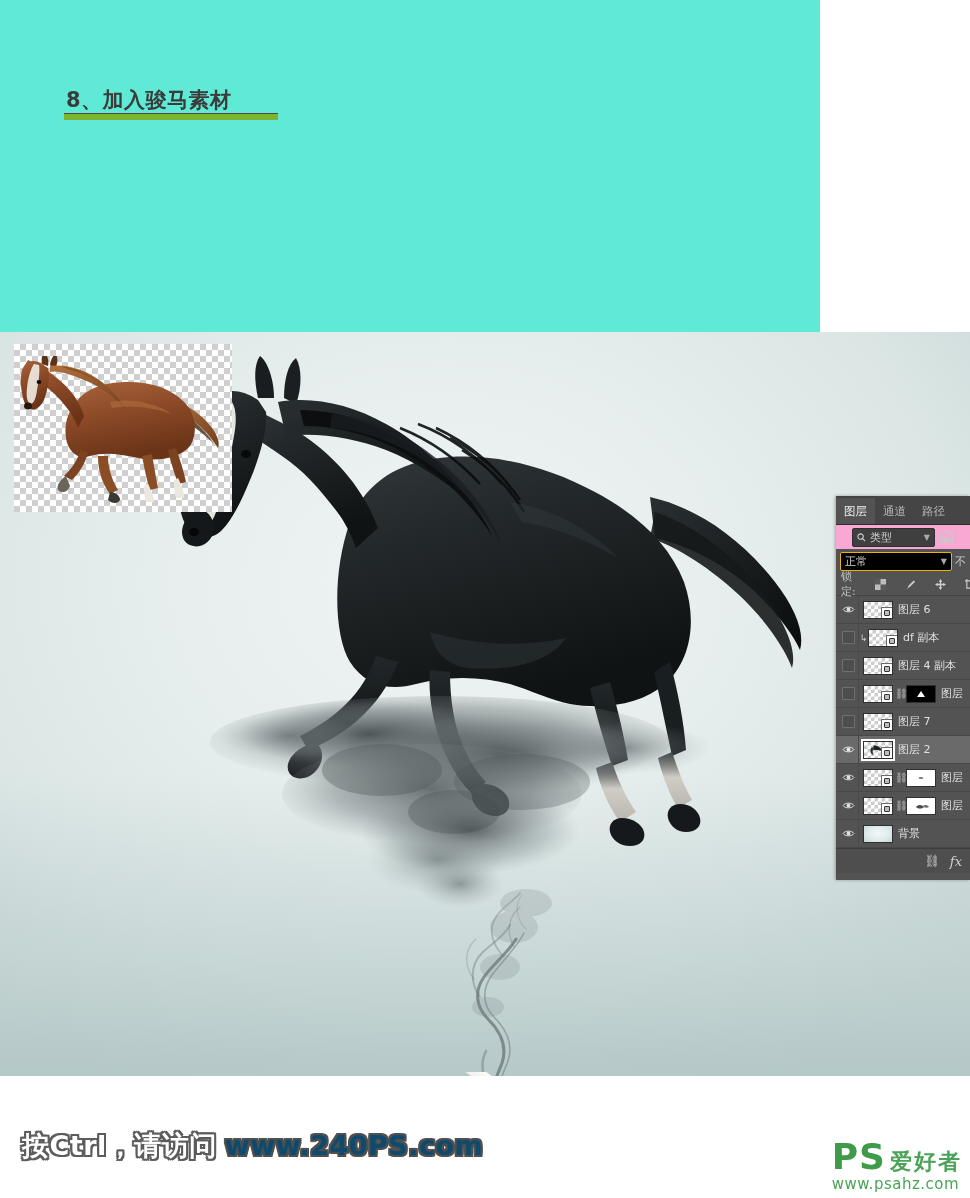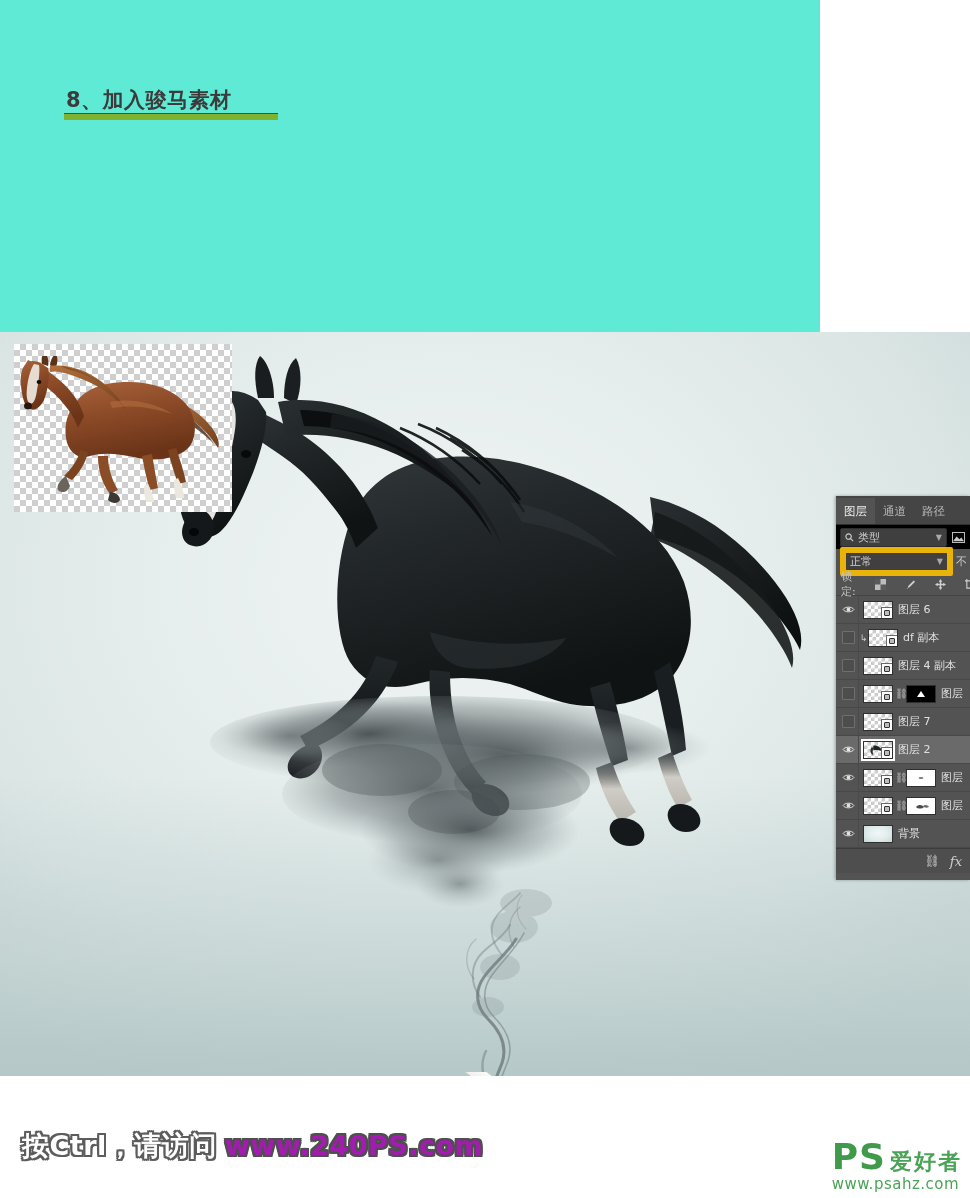--- a/index.html
+++ b/index.html
@@ -161,23 +161,23 @@
     white-space: nowrap;
   }
   .ps-tab.active {
     background: #535353;
     color: #ececec;
   }
   .ps-filter {
     display: flex;
     align-items: center;
     height: 24px;
-    padding: 0 4px;
+    padding: 0 16px;
     gap: 4px;
-    background: #000000;
+    background: #f9a8d4;
   }
   .ps-kind {
     display: flex;
     align-items: center;
     gap: 4px;
     flex: 1;
     height: 17px;
     padding: 0 4px;
     background: #3f3f3f;
     border: 1px solid #2e2e2e;
@@ -197,22 +197,22 @@
     height: 24px;
     padding: 0 4px;
     gap: 3px;
   }
   .ps-blend-sel {
     display: flex;
     align-items: center;
     width: 102px;
     height: 17px;
     padding: 0 4px;
-    background: #404040;
-    border: 6px solid #eab308;
+    background: #000000;
+    border: 1px solid #eab308;
     border-radius: 2px;
     font-size: 11px;
     color: #d2d2d2;
   }
   .ps-blend-sel .chev { margin-left: auto; font-size: 8px; color: #a9a9a9; }
   .ps-opacity-label {
     font-size: 11px;
     color: #c6c6c6;
     white-space: nowrap;
     overflow: hidden;
@@ -354,21 +354,21 @@
   }
   .wm-cn {
     color: #ffffff;
     text-shadow:
       -2px -2px 0 #5c5c5c, 2px -2px 0 #5c5c5c,
       -2px 2px 0 #5c5c5c, 2px 2px 0 #5c5c5c,
        0px 2px 0 #5c5c5c, 2px 0px 0 #5c5c5c,
       -2px 0px 0 #5c5c5c, 0px -2px 0 #5c5c5c;
   }
   .wm-url {
-    color: #a21caf;
+    color: #0c4a6e;
     margin-left: 8px;
     text-shadow:
       -2px -2px 0 #4f4f4f, 2px -2px 0 #4f4f4f,
       -2px 2px 0 #4f4f4f, 2px 2px 0 #4f4f4f,
        0px 2px 0 #4f4f4f, 2px 0px 0 #4f4f4f,
       -2px 0px 0 #4f4f4f, 0px -2px 0 #4f4f4f;
   }
 
   
   .ps-logo {

